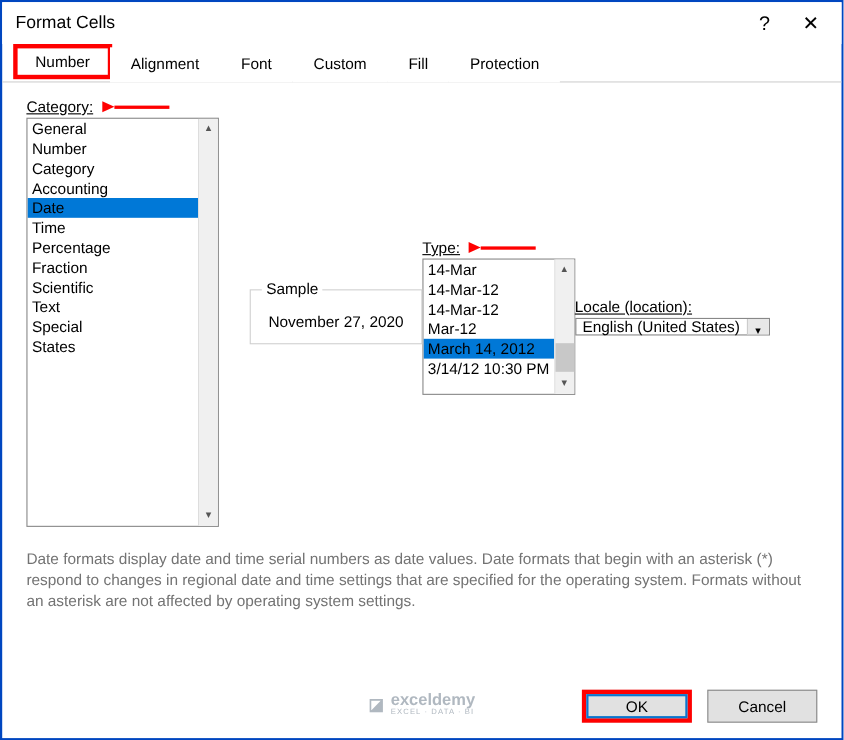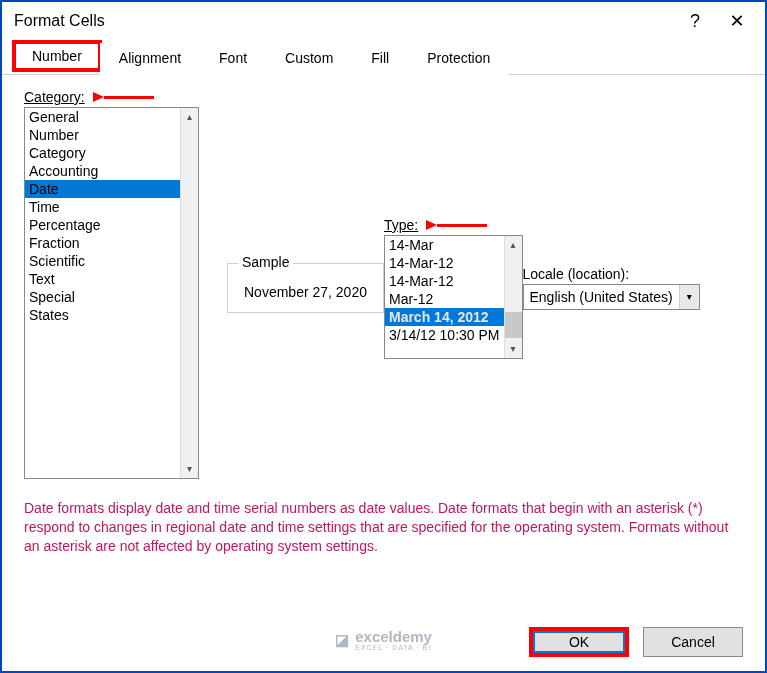--- a/index.html
+++ b/index.html
@@ -28,28 +28,28 @@
 .scroll-btn { height: 18px; font-size: 10px; text-align: center; line-height: 18px; color: #555; background: #f0f0f0; }
 .scroll-track { flex: 1; background: #f0f0f0; position: relative; }
 .right-panel { flex: 1; display: flex; flex-direction: row; align-items: center; }
 .sample-box { border: 1px solid #d0d0d0; padding: 0 10px 10px 10px; position: relative; margin-top: 8px; }
 .sample-legend { position: relative; top: -10px; background: #fff; padding: 0 4px; display: inline-block; font-size: 14px; }
 .sample-value { padding: 4px 6px 2px 6px; font-size: 14px; }
 .type-section { margin-top: 8px; }
 .type-list { border: 1px solid #888; height: 124px; display: flex; margin-top: 2px; }
 .type-items { flex: 1; overflow: hidden; }
 .type-item { padding: 0 4px; line-height: 18px; font-size: 14px; cursor: pointer; }
-.type-item.selected { background: #0078d7; color: #e5e5e5; font-weight: bold; }
+.type-item.selected { background: #0078d7; color: #000000; }
 .type-scroller { width: 18px; background: #f0f0f0; display: flex; flex-direction: column; border-left: 1px solid #ddd; }
 .thumb { position: absolute; width: 100%; height: 26px; background: #c8c8c8; }
 .locale-section { margin-top: 8px; }
-.combo { border: 1px solid #888; height: 26px; display: flex; align-items: center; margin-top: 2px; }
+.combo { border: 1px solid #888; height: 16px; display: flex; align-items: center; margin-top: 2px; }
 .combo-text { flex: 1; padding: 0 6px; font-size: 14px; }
 .combo-btn { width: 20px; height: 100%; background: #e8e8e8; border-left: 1px solid #ccc; font-size: 10px; text-align: center; line-height: 24px; }
-.description { margin-top: 20px; font-size: 14px; line-height: 1.35; color: #be185d; }
+.description { margin-top: 20px; font-size: 14px; line-height: 1.35; color: #737373; }
 .buttons { display: flex; justify-content: flex-end; gap: 14px; padding: 12px 22px 14px 22px; }
 .btn { width: 100px; height: 30px; border: 1px solid #888; background: #e1e1e1; font-size: 14px; cursor: pointer; }
 .btn.ok { border: 4px solid #f00; outline: 2px solid #0976cf; outline-offset: -6px; background: #e1e1e1; }
 .watermark { position: absolute; left: 50%; transform: translateX(-50%); bottom: 20px; font-size: 15px; color: #b0b8c0; display: flex; align-items: center; gap: 6px; font-weight: 600; }
 .watermark .sub { font-size: 7px; letter-spacing: 1px; font-weight: 400; }
 </style>
 </head>
 <body>
 
 <div class="dialog">
@@ -126,21 +126,21 @@
               <div class="scroll-btn">▴</div>
               <div class="scroll-track">
                 <div class="thumb" style="top:58px"></div>
               </div>
               <div class="scroll-btn">▾</div>
             </div>
           </div>
         </div>
 
         <div class="locale-section">
-          <div class="lbl" style="">Locale (location):</div>
+          <div class="lbl" style="text-decoration:underline">Locale (location):</div>
           <div class="combo">
             <div class="combo-text">English (United States)</div>
             <div class="combo-btn">▾</div>
           </div>
         </div>
       </div>
 
     </div>
 
     <div class="description">Date formats display date and time serial numbers as date values.  Date formats that begin with an asterisk (*) respond to changes in regional date and time settings that are specified for the operating system. Formats without an asterisk are not affected by operating system settings.</div>

